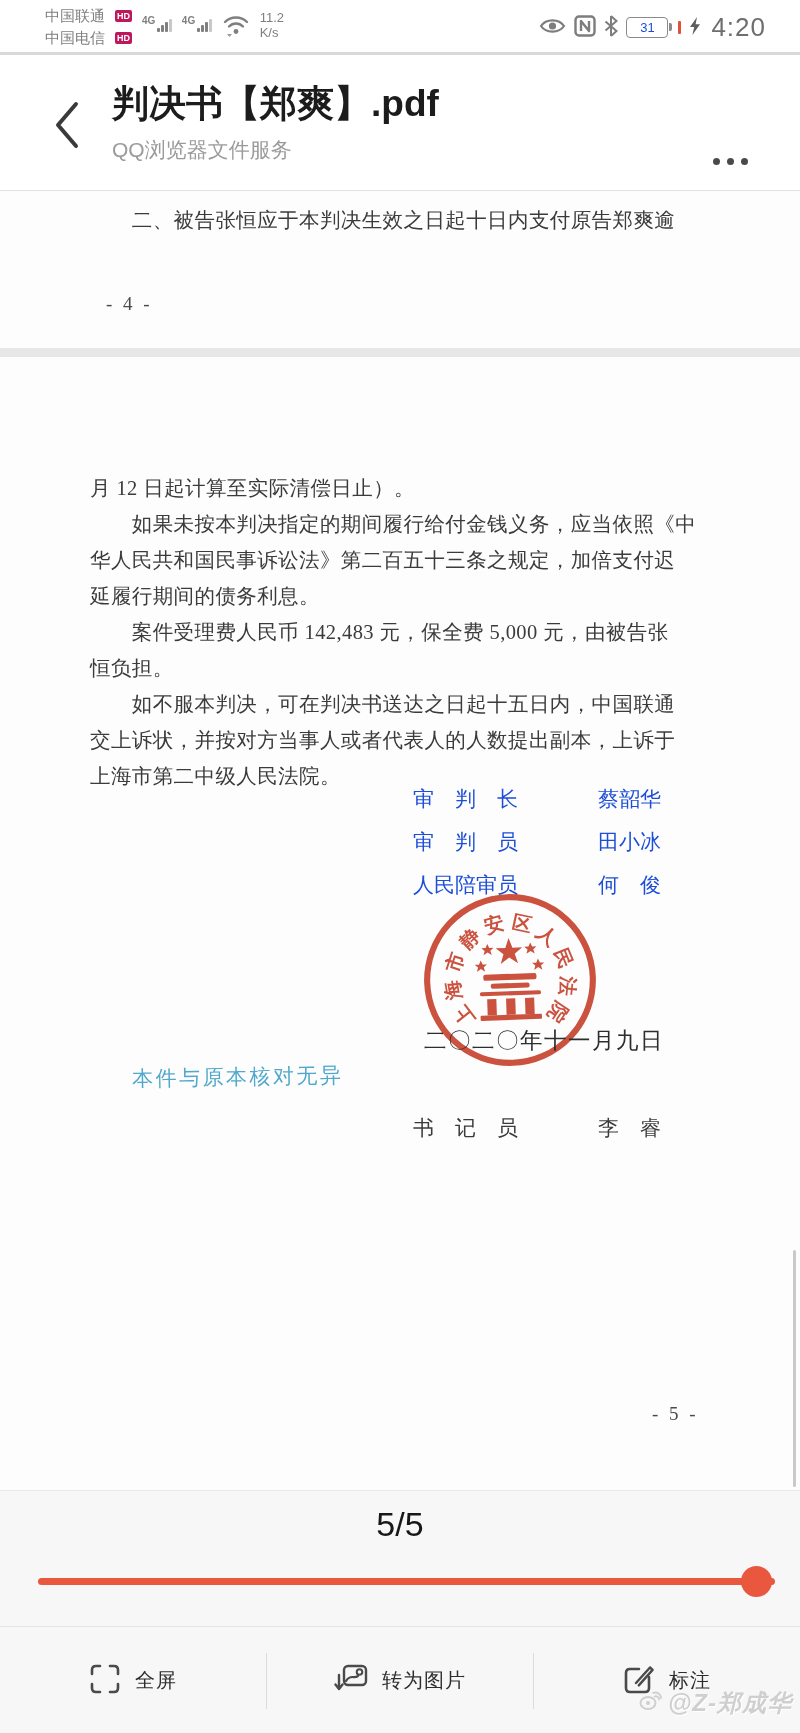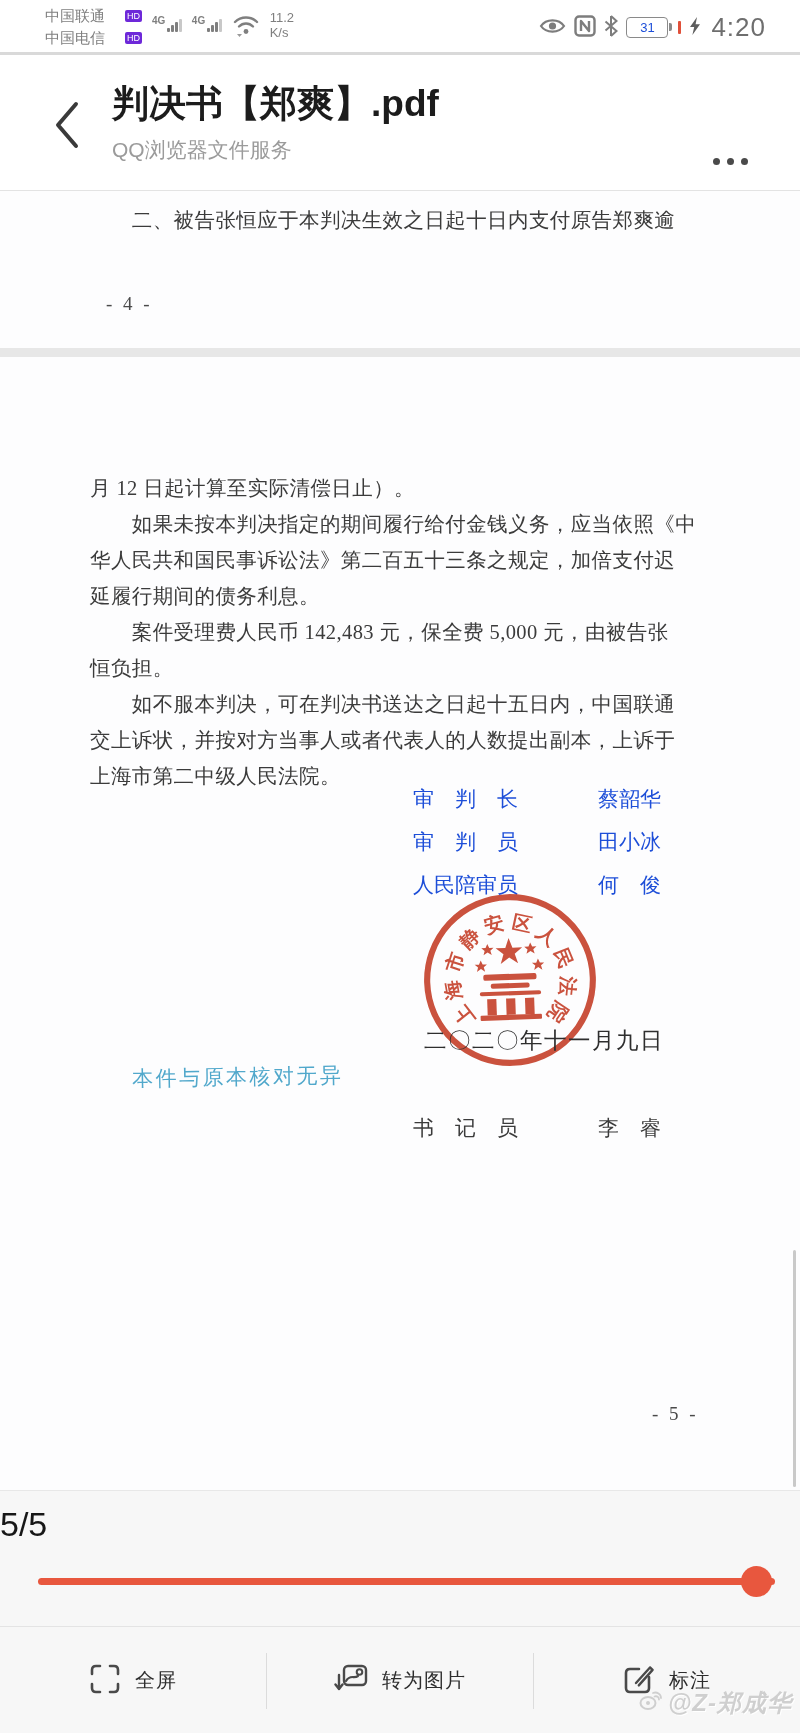--- a/index.html
+++ b/index.html
@@ -5,22 +5,22 @@
   * { margin:0; padding:0; box-sizing:border-box; }
   html,body { background:#ffffff; }
   body { font-family:"Liberation Sans","DejaVu Sans",sans-serif; }
   .screen { position:relative; width:800px; height:1733px; margin:0 auto; background:#fff; overflow:hidden; }
 
   
   .status-bar { position:absolute; left:0; top:0; width:800px; height:55px; background:#fff;
                 border-bottom:3px solid #d9d9d9; }
   .sb-left { position:absolute; left:45px; top:5px; display:flex; align-items:center; gap:10px; }
   .carriers { display:flex; flex-direction:column; gap:1px; }
-  .carrier-row { display:flex; align-items:center; gap:20px; font-size:15px; color:#7f7f7f; line-height:21px; }
-  .hd-badge { display:inline-block; background:#6d28d9; color:#fff; font-size:9px; font-weight:normal;
+  .carrier-row { display:flex; align-items:center; gap:10px; font-size:15px; color:#7f7f7f; line-height:21px; }
+  .hd-badge { display:inline-block; background:#be185d; color:#fff; font-size:9px; font-weight:bold;
               border-radius:2px; padding:1px 2px; line-height:10px; }
   .sig-group { display:flex; align-items:flex-end; gap:2px; padding-bottom:6px; }
   .sig-4g { font-size:10px; color:#7f7f7f; font-weight:bold; margin-bottom:6px; }
   .bars { display:flex; align-items:flex-end; gap:1.5px; }
   .bars i { display:block; width:2.5px; background:#7f7f7f; border-radius:1px; }
   .bars i.dim { background:#c8c8c8; }
   .speed-col { display:flex; flex-direction:column; font-size:13px; color:#7f7f7f; line-height:15px; padding-bottom:4px;}
   .sb-right { position:absolute; right:34px; top:0; height:55px; display:flex; align-items:center; gap:8px; }
   .battery { position:relative; width:42px; height:21px; border:1.5px solid #8a8a8a; border-radius:4px;
              display:flex; align-items:center; justify-content:center; font-size:13px; color:#1d4ed8; }
@@ -63,21 +63,21 @@
           transform:rotate(-2deg); }
   .seal-date { position:absolute; left:424px; top:668px; z-index:2; font-family:"Liberation Serif","DejaVu Serif",serif;
                font-size:22.5px; letter-spacing:1.5px; color:#2e2e2e; white-space:nowrap; }
   .blue-stamp { position:absolute; left:132px; top:706px; font-family:"Liberation Serif","DejaVu Serif",serif;
                 font-size:21px; letter-spacing:2.5px; color:#3f9fc6; transform:rotate(-1deg); opacity:0.9; white-space:nowrap; }
   .scroll-thumb { position:absolute; left:793px; top:893px; width:3px; height:237px; background:#c9c9c9; border-radius:2px; }
 
   
   .bottom-panel { position:absolute; left:0; top:1490px; width:800px; height:243px; background:#f7f7f7;
                   border-top:1px solid #e8e8e8; }
-  .page-indicator { position:absolute; left:0; top:14px; width:800px; text-align:left;
+  .page-indicator { position:absolute; left:0; top:14px; width:800px; text-align:center;
                     font-size:34px; color:#171717; }
   .progress { position:absolute; left:0; top:70px; width:800px; height:40px; cursor:pointer; }
   .progress .bar { position:absolute; left:38px; top:17px; width:737px; height:7px; border-radius:4px; background:#e8573e; }
   .progress .handle { position:absolute; left:741px; top:5px; width:31px; height:31px; border-radius:50%; background:#e8573e; }
   .tb-sep { position:absolute; left:0; top:135px; width:800px; height:1px; background:#e4e4e4; }
   .toolbar { position:absolute; left:0; top:136px; width:800px; height:107px; display:flex; }
   .tool-btn { flex:1; display:flex; align-items:center; justify-content:center; gap:14px; cursor:pointer; }
   .tool-btn .tb-label { font-size:20px; color:#2d2d2d; letter-spacing:1px; }
   .tb-divider { width:1px; height:56px; background:#dcdcdc; align-self:center; }
   .watermark { position:absolute; right:8px; top:196px; display:flex; align-items:center; gap:4px;

